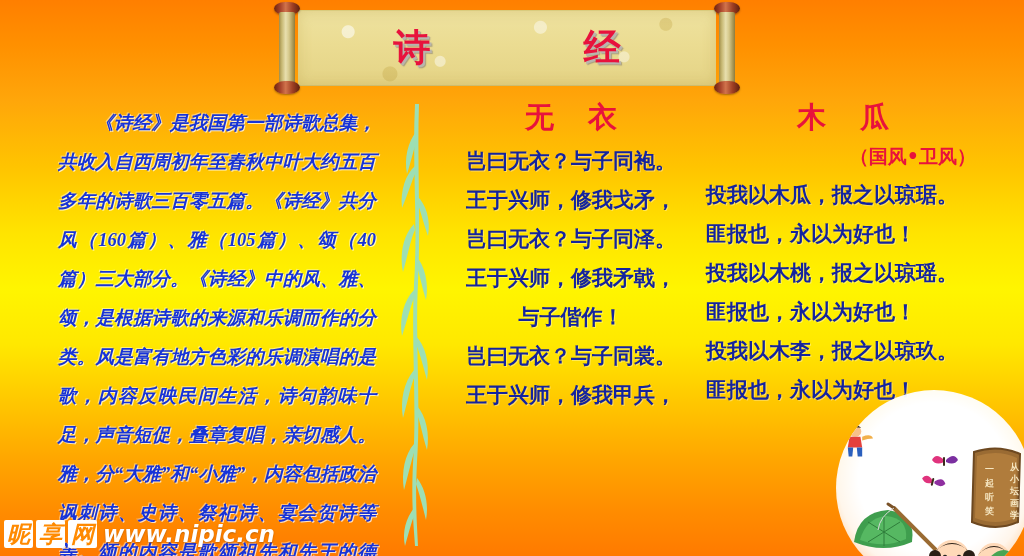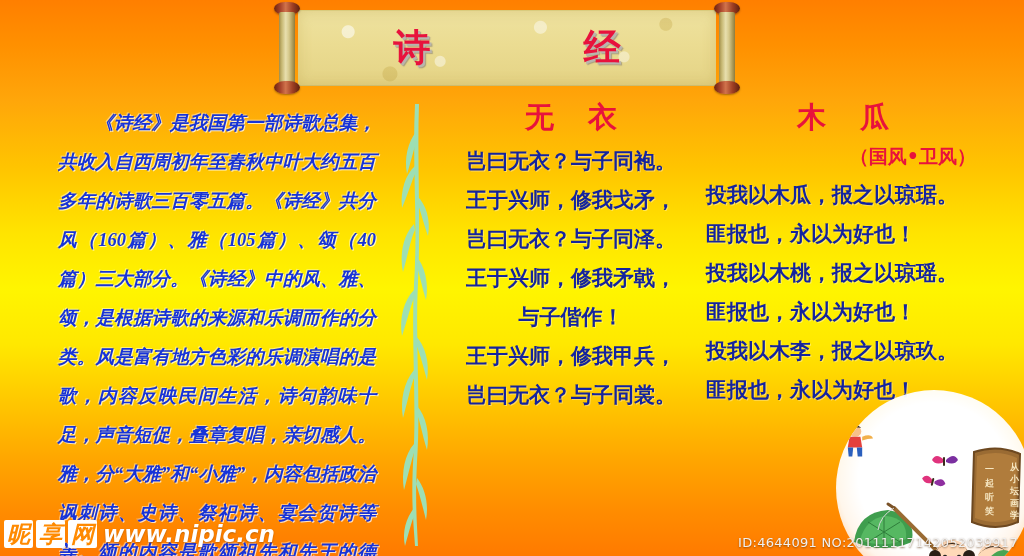--- a/index.html
+++ b/index.html
@@ -195,22 +195,22 @@
   </div>
 
   <div class="poem" id="poem-wuyi">
     <div class="poem-title">无 衣</div>
     <div class="poem-body">
       <div class="ln">岂曰无衣？与子同袍。</div>
       <div class="ln">王于兴师，修我戈矛，</div>
       <div class="ln">岂曰无衣？与子同泽。</div>
       <div class="ln">王于兴师，修我矛戟，</div>
       <div class="ln">与子偕作！</div>
+      <div class="ln">岂曰无衣？与子同裳。</div>
       <div class="ln">王于兴师，修我甲兵，</div>
-      <div class="ln">岂曰无衣？与子同裳。</div>
     </div>
   </div>
 
   <div class="poem" id="poem-mugua">
     <div class="poem-title">木 瓜</div>
     <div class="poem-source">（国风•卫风）</div>
     <div class="poem-body">
       <div class="ln">投我以木瓜，报之以琼琚。</div>
       <div class="ln">匪报也，永以为好也！</div>
       <div class="ln">投我以木桃，报之以琼瑶。</div>
@@ -315,15 +315,14 @@
   </div>
 
   <div id="wm-left">
     <span id="wm-logo">
       <span>昵</span>
       <span>享</span>
       <span>网</span>
     </span>
     <span id="wm-url">www.nipic.cn</span>
   </div>
-  <div id="wm-id">ID:4644091 NO:20111117142052039917</div>
 
 </div>
 
 </body></html>

